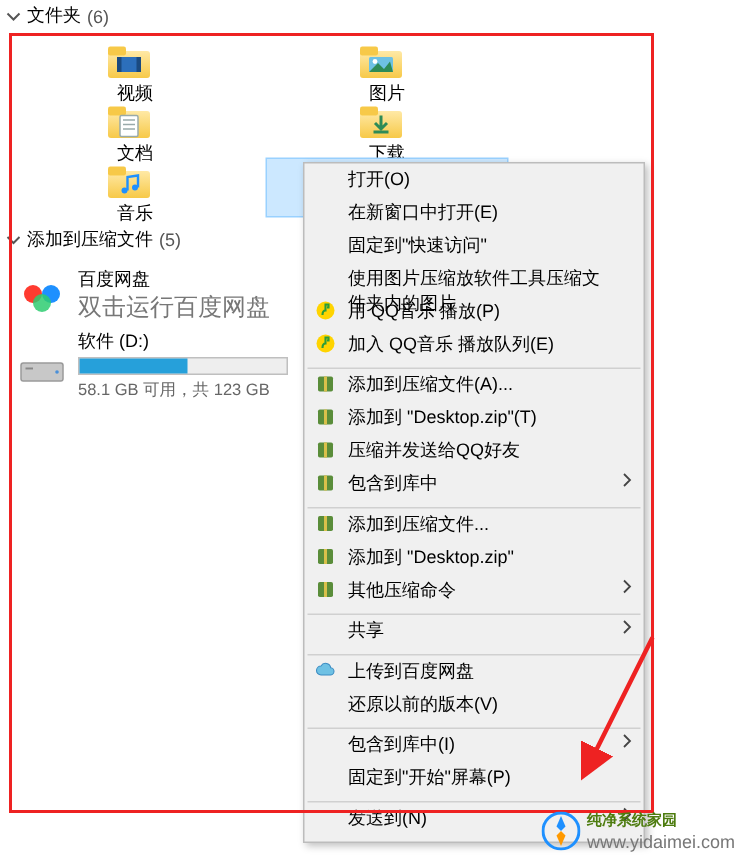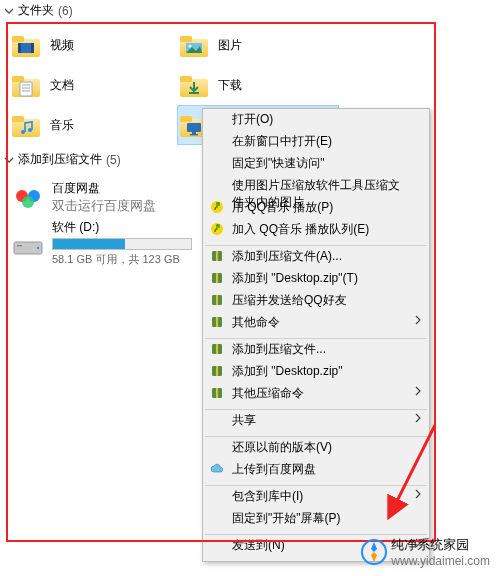--- a/index.html
+++ b/index.html
@@ -3,47 +3,47 @@
 <meta charset="utf-8">
 <style>
   * { box-sizing: border-box; margin: 0; padding: 0; font-family: "Microsoft YaHei", "Segoe UI", sans-serif; }
   body { width: 500px; height: 576px; background: #fff; font-size: 12px; color: #000; overflow: hidden; position: relative; }
   .panel { padding: 0 0 0 0; }
   .section-header { display: flex; align-items: center; padding: 2px 20px 2px 18px; font-size: 12px; color: #000; position: relative; }
   .section-header .chev { position: absolute; left: 4px; top: 5px; }
   .section-header .count { margin-left: 4px; color: #555; }
   .chev svg { width: 10px; height: 10px; }
   .grid { display: flex; flex-wrap: wrap; padding: 4px 6px; }
-  .cell { display: flex; align-items: center; width: 160px; height: 38px; margin: 1px 4px; }
+  .cell { display: flex; align-items: center; width: 160px; height: 38px; margin: 1px 4px; flex-direction: column; }
   .cell .icon { width: 32px; height: 28px; display: flex; align-items: center; justify-content: center; margin-right: 8px; }
   .cell .lbl { font-size: 12px; }
   .cell.selected { background: #cce8ff; outline: 1px solid #99d1ff; }
   .drives { padding: 4px 6px; }
   .drive { display: flex; align-items: center; height: 42px; margin: 2px 4px; width: 200px; }
   .drive .dicon { width: 36px; height: 32px; display: flex; align-items: center; justify-content: center; margin-right: 6px; }
   .drive .dbody { flex: 1; }
   .drive .dname { font-size: 12px; }
-  .drive .dhint { font-size: 13px; color: #777; }
+  .drive .dhint { font-size: 16px; color: #777; }
   .bar { width: 140px; height: 12px; border: 1px solid #bfbfbf; background: #eee; margin: 2px 0; position: relative; }
   .bar .fill { position: absolute; left: 0; top: 0; bottom: 0; background: #26a0da; }
   .dmeta { font-size: 11px; color: #666; }
   
   .ctx { position: absolute; left: 202px; top: 108px; width: 228px; background: #f0f0f0; border: 1px solid #bcbcbc; box-shadow: 2px 2px 5px rgba(0,0,0,.25); padding: 2px 1px; z-index: 5; }
   .ctx .item { display: flex; align-items: flex-start; height: 22px; padding: 0 20px 0 28px; font-size: 12px; position: relative; cursor: default; }
   .ctx .item .cicon { position: absolute; left: 5px; width: 16px; height: 16px; display: flex; align-items: center; justify-content: center; }
   .ctx .item .subarr { position: absolute; right: 6px; }
   .ctx .sep { height: 1px; background: #d0d0d0; margin: 2px 1px; }
   
   .redbox { position: absolute; left: 6px; top: 22px; width: 430px; height: 520px; border: 2px solid #e22; pointer-events: none; z-index: 8; }
   
   .arrow { position: absolute; left: 380px; top: 420px; z-index: 9; pointer-events: none; }
   
   .wm { position: absolute; right: 10px; bottom: 8px; display: flex; align-items: center; z-index: 10; }
   .wm .logo { width: 26px; height: 26px; margin-right: 4px; }
-  .wm .title { font-size: 13px; color: #000000; font-weight: 400; }
+  .wm .title { font-size: 10px; color: #4d7c0f; font-weight: 700; }
   .wm .sub { font-size: 12px; color: #777; }
   .drive-row { display: flex; flex-wrap: wrap; }
 </style>
 </head>
 <body>
 
 <div class="panel">
   <div class="section-header">
     <span class="chev">
       <svg viewBox="0 0 10 10">
@@ -263,21 +263,21 @@
       </span>
       <span>压缩并发送给QQ好友</span>
     </div>
     <div class="item">
       <span class="cicon">
         <svg width="14" height="14" viewBox="0 0 14 14">
           <rect x="2" y="2" width="10" height="10" rx="1.2" fill="#5a8d3a"></rect>
           <rect x="6" y="2" width="2" height="10" fill="#d9c04a"></rect>
         </svg>
       </span>
-      <span>其他命令</span>
+      <span>包含到库中</span>
       <span class="subarr"><svg width="8" height="10" viewBox="0 0 8 10">
           <path d="M2 1 L6 5 L2 9" fill="none" stroke="#444" stroke-width="1.2"></path>
         </svg></span>
     </div>
     <div class="sep"></div>
     <div class="item">
       <span class="cicon">
         <svg width="14" height="14" viewBox="0 0 14 14">
           <rect x="2" y="2" width="10" height="10" rx="1.2" fill="#5a8d3a"></rect>
           <rect x="6" y="2" width="2" height="10" fill="#d9c04a"></rect>
@@ -308,29 +308,29 @@
     </div>
     <div class="sep"></div>
     <div class="item">
       <span>共享</span>
       <span class="subarr"><svg width="8" height="10" viewBox="0 0 8 10">
           <path d="M2 1 L6 5 L2 9" fill="none" stroke="#444" stroke-width="1.2"></path>
         </svg></span>
     </div>
     <div class="sep"></div>
     <div class="item">
+      <span class="cicon">
+        <svg width="14" height="14" viewBox="0 0 14 14">
+          <path d="M4 10a3 3 0 0 1 0-6 3.5 3.5 0 0 1 6.5 1.2A2.4 2.4 0 0 1 10 10Z" fill="#6ec1e4" stroke="#3a8bc2" stroke-width="0.7"></path>
+        </svg>
+      </span>
+      <span>上传到百度网盘</span>
+    </div>
+    <div class="item">
       <span>还原以前的版本(V)</span>
-    </div>
-    <div class="item">
-      <span class="cicon">
-        <svg width="14" height="14" viewBox="0 0 14 14">
-          <path d="M4 10a3 3 0 0 1 0-6 3.5 3.5 0 0 1 6.5 1.2A2.4 2.4 0 0 1 10 10Z" fill="#6ec1e4" stroke="#3a8bc2" stroke-width="0.7"></path>
-        </svg>
-      </span>
-      <span>上传到百度网盘</span>
     </div>
     <div class="sep"></div>
     <div class="item">
       <span>包含到库中(I)</span>
       <span class="subarr"><svg width="8" height="10" viewBox="0 0 8 10">
           <path d="M2 1 L6 5 L2 9" fill="none" stroke="#444" stroke-width="1.2"></path>
         </svg></span>
     </div>
     <div class="item">
       <span>固定到"开始"屏幕(P)</span>

